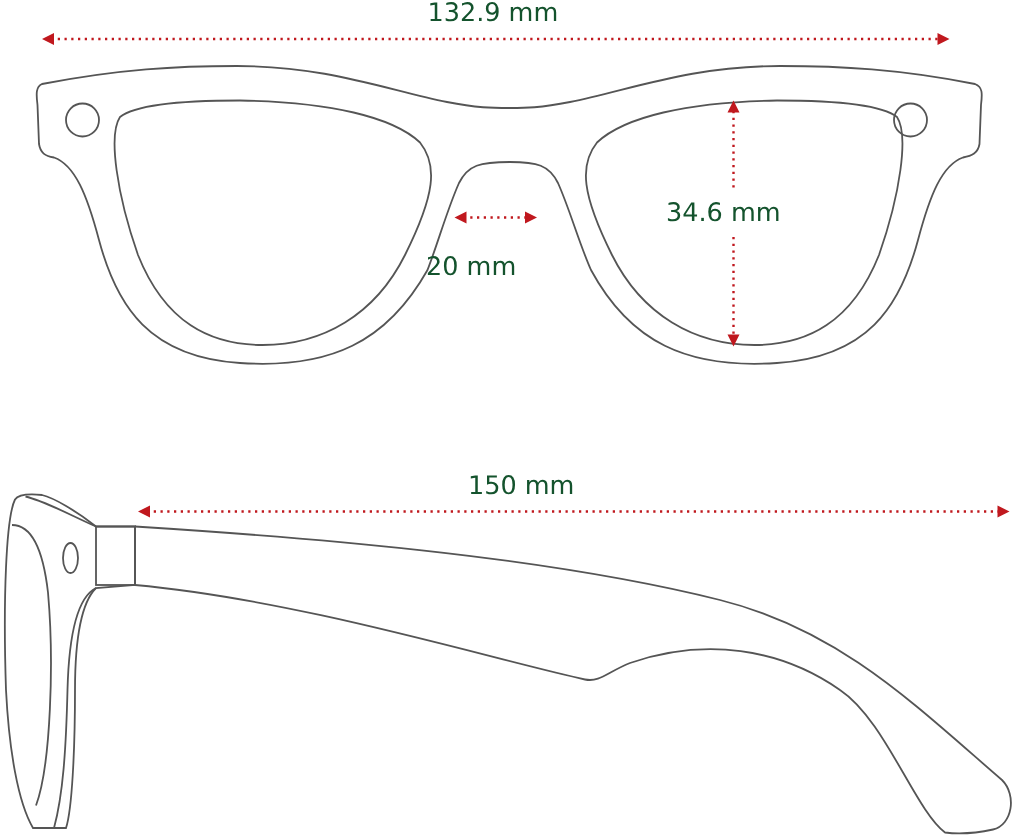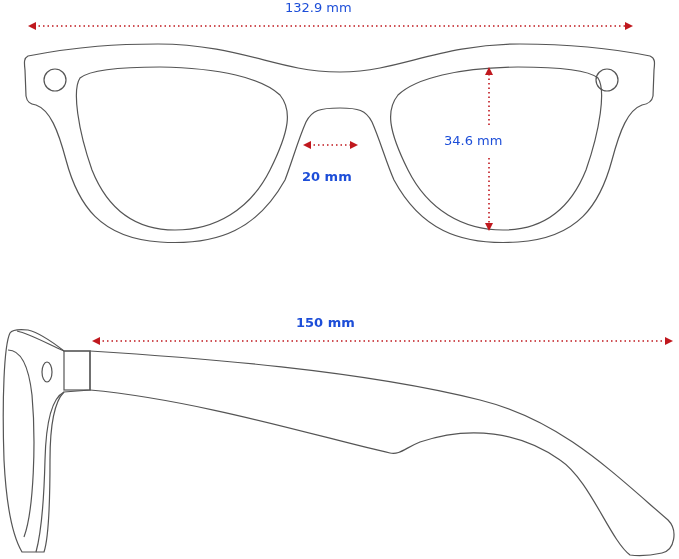--- a/index.html
+++ b/index.html
@@ -1,21 +1,21 @@
 <!DOCTYPE html>
 <html><head>
 <meta charset="utf-8">
 <style>
   html, body { margin: 0; padding: 0; background: #ffffff; }
   body { width: 679px; height: 559px; position: relative; overflow: hidden; font-family: "DejaVu Sans", sans-serif; }
   svg { position: absolute; left: 0; top: 0; }
   .outline { fill: none; stroke: #555555; stroke-width: 1.2; }
   .dim { fill: none; stroke: #c0181e; stroke-width: 1.6; stroke-dasharray: 1.5 3; }
   .arrow { fill: #c0181e; }
-  .label { position: absolute; color: #1d4ed8; font-size: 13px; line-height: 1; white-space: nowrap; }
+  .label { position: absolute; color: #14532d; font-size: 17px; line-height: 1; white-space: nowrap; }
 </style>
 </head>
 <body>
 
 <svg width="679" height="559" viewBox="0 0 679 559">
 
   <g>
 
     <path class="outline" d="M28,56 C24,58 24,62 25,70 L26,96 C27,102 30,104 36,105
       C50,110 58,130 66,160 C78,205 100,238 160,242
@@ -79,14 +79,14 @@
 
   <g>
     <line class="dim" x1="98" y1="341" x2="666" y2="341"></line>
     <polygon class="arrow" points="92,341 100,337 100,345"></polygon>
     <polygon class="arrow" points="673,341 665,337 665,345"></polygon>
   </g>
 </svg>
 
 <div class="label" style="left:285px; top:1px;">132.9 mm</div>
 <div class="label" style="left:444px; top:134px;">34.6 mm</div>
-<div class="label" style="left:302px; top:170px;font-weight:bold;">20 mm</div>
-<div class="label" style="left:296px; top:316px;font-weight:bold;">150 mm</div>
+<div class="label" style="left:284px; top:170px;">20 mm</div>
+<div class="label" style="left:312px; top:316px;">150 mm</div>
 
 </body></html>

